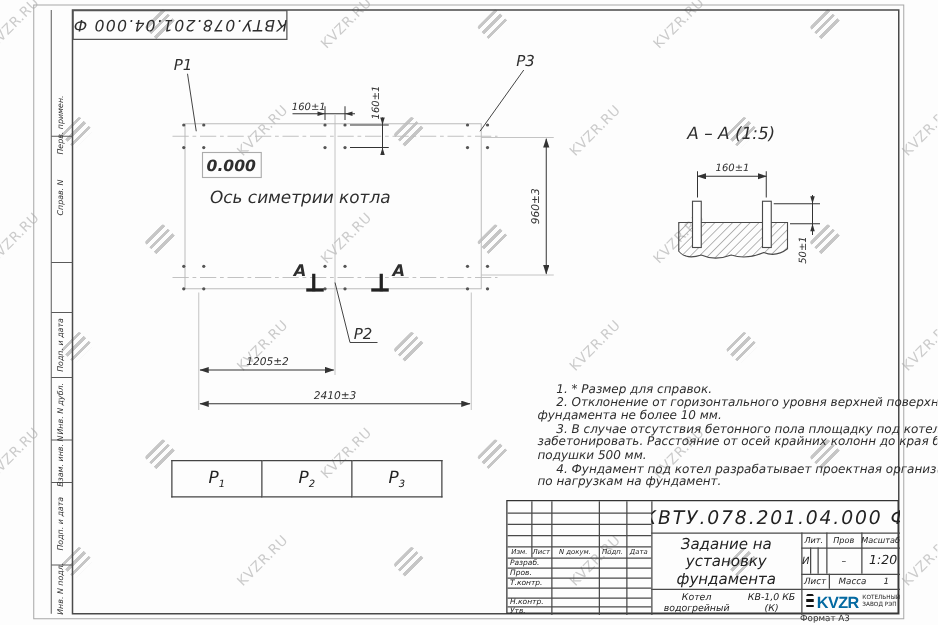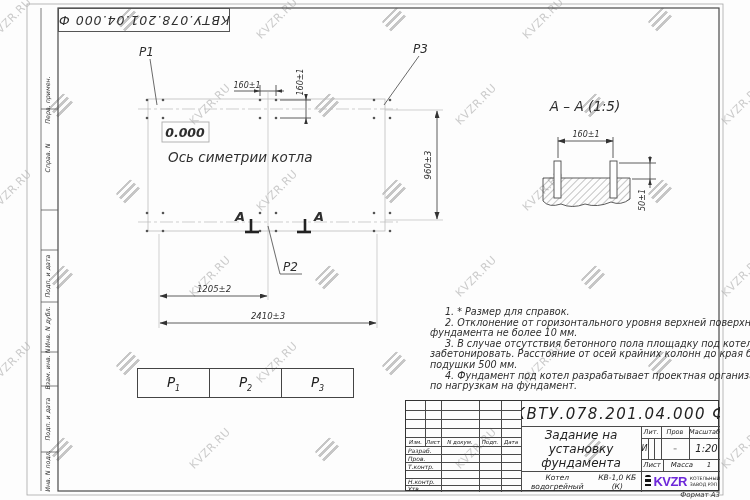--- a/index.html
+++ b/index.html
@@ -36,23 +36,23 @@
   .cell.left{justify-content:flex-start;text-align:left;}
   .f55{font-size:5.5px;} .f6{font-size:6px;} .f65{font-size:6.5px;} .f7{font-size:7px;} .f75{font-size:7.5px;}
   .desig{font-style:italic;font-size:15px;letter-spacing:1.5px;white-space:nowrap;}
   .stitle{font-style:italic;font-size:12px;line-height:14px;}
   .sprod{font-style:italic;font-size:7.5px;line-height:9px;}
   .scale-v{font-style:italic;font-size:10px;}
   .lit-v{font-size:8px;font-style:italic;}
   .logo-row{position:absolute;left:235px;top:70px;width:79px;height:21px;display:flex;align-items:center;}
   .logo-coil{width:13px;height:13px;margin-left:4px;border-radius:2px;
     background:repeating-linear-gradient(to bottom,#111 0 2.2px,transparent 2.2px 4.4px);}
-  .logo-word{font-family:"Liberation Sans",sans-serif;font-weight:bold;font-size:13px;letter-spacing:-.5px;color:#6d28d9;margin-left:2px;}
+  .logo-word{font-family:"Liberation Sans",sans-serif;font-weight:bold;font-size:13px;letter-spacing:-.5px;color:#0369a1;margin-left:2px;}
   .logo-sub{font-size:4.6px;line-height:5.4px;color:#222;margin-left:3px;white-space:nowrap;}
-  .format-label{position:absolute;left:640px;top:491px;width:80px;text-align:right;font-style:italic;font-size:7px;color:#333;z-index:2;}
+  .format-label{position:absolute;left:640px;top:491px;width:80px;text-align:left;font-size:7px;color:#333;z-index:2;}
 </style>
 </head>
 <body>
 
 <div class="sheet">
 
   <div id="watermarks" class="layer">
       <div class="wm-text" style="left: -15px; top: 12px;">KVZR.RU</div>
       <div class="wm-icon" style="left: 118px; top: 12px;"></div>
       <div class="wm-text" style="left: 251px; top: 12px;">KVZR.RU</div>

